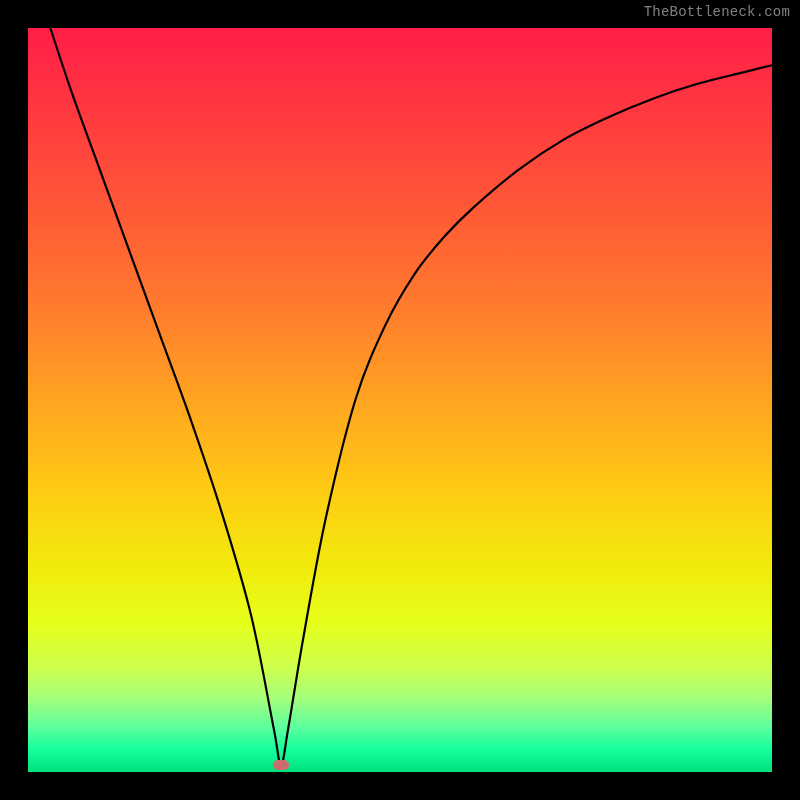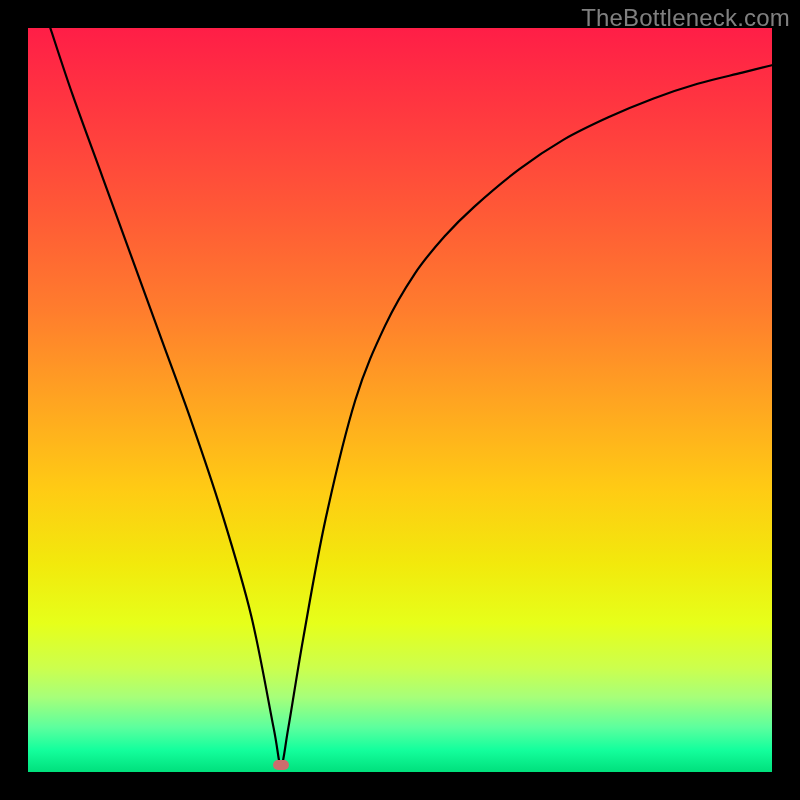--- a/index.html
+++ b/index.html
@@ -62,22 +62,22 @@
     width: 16px;
     height: 10px;
     border-radius: 5px;
     background: #cc6d6d;
     transform: translate(-50%, -50%);
   }
   .watermark {
     position: absolute;
     top: 4px;
     right: 10px;
-    font-family: Liberation Sans, sans-serif;
-    font-size: 24px;
+    font-family: Liberation Mono, monospace;
+    font-size: 14px;
     color: #808080;
     letter-spacing: 0.2px;
     user-select: none;
   }
 </style>
 </head>
 <body>
 
 <div class="frame">
 

